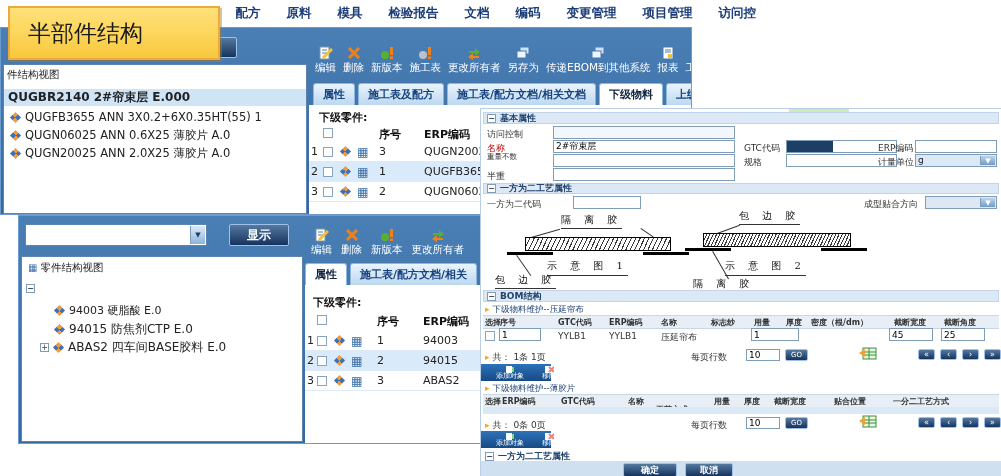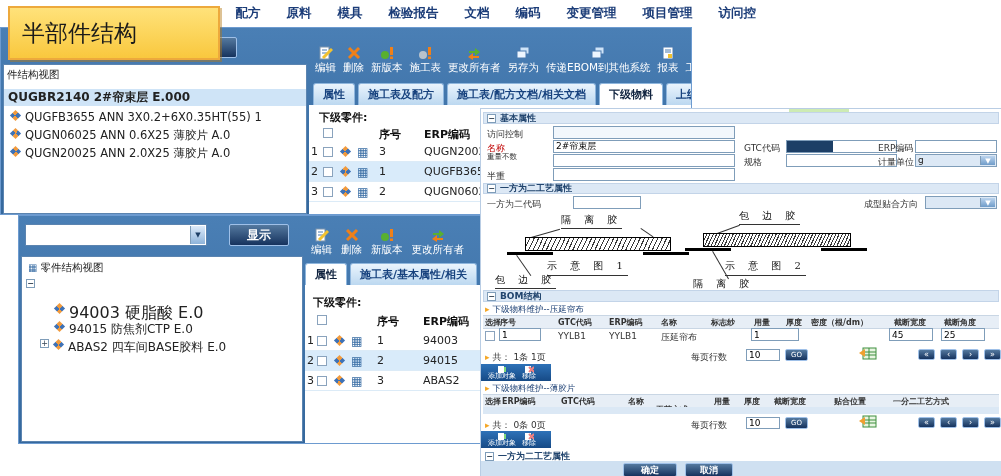--- a/index.html
+++ b/index.html
@@ -17,41 +17,41 @@
   .tab.active{background:#fff;color:#10233f}
   .navy{background:linear-gradient(#54799f,#16335e);border:1px solid #9fc0e8;border-radius:2px;color:#fff;text-align:center;cursor:pointer;box-sizing:border-box}
   .selbox{position:absolute;background:#fff;border:1px solid #5b84b0;box-sizing:border-box}
   .dda{position:absolute;right:1px;top:1px;bottom:1px;width:14px;background:linear-gradient(#dceafa,#8fb4da);border-left:1px solid #7f9db9;color:#1d3f66;font-size:7px;display:flex;align-items:center;justify-content:center;cursor:pointer}
   .dm{width:11px;height:11px;transform:rotate(45deg) scale(.72);background:conic-gradient(#3f72b5 0 25%,#f09a3e 0 50%,#3f72b5 0 75%,#f09a3e 0);flex:none}
   .gi{color:#3a6ea5;font-size:12px;line-height:12px;flex:none}
   .cbx{width:10px;height:10px;background:#fff;border:1px solid #8aa3bd;box-sizing:border-box;flex:none;cursor:pointer}
   .trow{position:absolute;display:flex;align-items:center;border-bottom:1px solid #dcebf7;box-sizing:border-box}
   .tcell{font-size:11px;color:#222;white-space:nowrap}
   
-  .callout{position:absolute;background:linear-gradient(#ffe27a,#f9c83e);border:2px solid #eda93c;box-shadow:2px 2px 0 rgba(180,120,20,.45);color:#1a1a1a;font-size:23px;display:flex;align-items:center;padding-left:12px;box-sizing:border-box;z-index:5}
+  .callout{position:absolute;background:linear-gradient(#ffe27a,#f9c83e);border:2px solid #eda93c;box-shadow:2px 2px 0 rgba(180,120,20,.45);color:#1a1a1a;font-size:23px;display:flex;align-items:center;padding-left:18px;box-sizing:border-box;z-index:5}
   
   .panel{position:absolute;left:480px;top:108px;width:521px;height:368px;background:#fff;border-left:1px solid #b9cde4;border-top:1px solid #b9cde4;box-sizing:border-box;z-index:3;overflow:hidden}
   .sech{position:absolute;background:#dce8f5;border:1px solid #c3d4e8;display:flex;align-items:center;gap:4px;font-size:9px;font-weight:bold;color:#22456e;padding-left:3px;box-sizing:border-box}
   .colbox{width:9px;height:9px;background:#fff;border:1px solid #7f9db9;font-size:8px;line-height:7px;text-align:center;color:#345;flex:none;box-sizing:border-box;cursor:pointer}
   .lbl{position:absolute;font-size:9px;color:#333;white-space:nowrap}
   .red{color:#c00000}
   .fi{position:absolute;height:13px;border:1px solid #7f9db9;background:#fff;font-size:9px;padding:0 2px;box-sizing:border-box;font-family:inherit}
   .th{position:absolute;font-size:8px;color:#333;white-space:nowrap;font-weight:bold}
   .thead{position:absolute;background:#e7eef6;border-top:1px solid #c9d6e4;border-bottom:1px solid #c9d6e4}
   .bull{color:#f5a623;font-size:9px;margin-right:3px}
   .pgl{position:absolute;font-size:9px;color:#333;white-space:nowrap}
   .navb{position:absolute;width:17px;height:11px;font-size:8px;line-height:10px}
-  .addbar{position:absolute;background:linear-gradient(#2e72b8,#164a86);border:1px solid #0d3songs66;display:flex;gap:6px;align-items:center;padding:1px 7px;box-sizing:border-box}
+  .addbar{position:absolute;background:linear-gradient(#2e72b8,#164a86);border:1px solid #0d3songs66;display:flex;gap:18px;align-items:center;padding:1px 15px;box-sizing:border-box}
   .addit{display:flex;flex-direction:column;align-items:center;color:#fff;font-size:7px;line-height:7px;cursor:pointer;white-space:nowrap}
   .dlabel{position:absolute;font-size:10px;color:#111;letter-spacing:5px;border-bottom:1px solid #333;white-space:nowrap;font-family:"DejaVu Serif","Liberation Serif",serif;padding-bottom:1px}
   .dcap{position:absolute;font-size:10px;color:#111;letter-spacing:5px;border-bottom:1px solid #333;white-space:nowrap;font-family:"DejaVu Serif","Liberation Serif",serif;padding-bottom:2px}
   .hatch{position:absolute;border:1px solid #000;background:repeating-linear-gradient(115deg,#fff 0 3px,#3a3a3a 3px 4px);box-sizing:border-box}
   .cap{position:absolute;background:#000}
   .dline{position:absolute;height:1px;background:#333;transform-origin:0 0}
-  .treeitem{position:absolute;display:flex;gap:4px;font-size:11.5px;color:#222;white-space:nowrap;cursor:pointer}
+  .treeitem{position:absolute;display:flex;align-items:center;gap:4px;font-size:11.5px;color:#222;white-space:nowrap;cursor:pointer}
   .bold{font-weight:bold}
 </style>
 </head>
 <body>
 
 <div id="stage">
 
   <div class="menubar">
     <span class="mitem">半部件</span>
     <span class="mitem">配方</span>
@@ -208,21 +208,21 @@
     <div class="navy" style="position:absolute;left:210px;top:8px;width:60px;height:22px;font-size:12px;font-weight:bold;line-height:21px">显示</div>
 
     <div class="pane" style="left:2px;top:40px;width:282px;height:186px">
       <div style="position:absolute;left:6px;top:4px;font-size:10.5px;color:#222;display:flex;align-items:center;gap:3px">
         <span class="gi" style="font-size:10px">▦</span>
         <span>零件结构视图</span>
       </div>
       <div class="treeitem bold" style="left:0;top:22px;width:282px;height:18px;padding-left:4px;font-size:12px">
         <span class="colbox">−</span>
       </div>
-      <div class="treeitem" style="left:32px;top:46px;font-size:16px">
+      <div class="treeitem" style="left:32px;top:46px;font-size:11px">
         <span class="dm"></span>
         <span>94003 硬脂酸  E.0</span>
       </div>
       <div class="treeitem" style="left:32px;top:64px;font-size:12px">
         <span class="dm"></span>
         <span>94015 防焦剂CTP E.0</span>
       </div>
       <div class="treeitem" style="left:18px;top:82px;font-size:12px">
         <span class="colbox">+</span>
         <span class="dm"></span>
@@ -259,21 +259,21 @@
         <svg width="14" height="14">
             <polygon points="2,5 8,5 8,2 13,6 8,10 8,7 2,7" fill="#58b030"></polygon>
             <polygon points="12,10 6,10 6,7 1,11 6,14 6,12 12,12" fill="#f08018"></polygon>
           </svg>
         <span class="tbl">更改所有者</span>
       </div>
     </div>
 
     <div style="position:absolute;left:286px;top:47px;width:186px;height:22px;display:flex;gap:3px;overflow:hidden">
       <div class="tab active">属性</div>
-      <div class="tab">施工表/基本属性/相关</div>
+      <div class="tab">施工表/配方文档/相关</div>
     </div>
 
     <div style="position:absolute;left:286px;top:69px;width:186px;height:158px;background:#fff">
       <div style="position:absolute;left:8px;top:10px;font-size:11px;font-weight:bold;color:#111">下级零件:</div>
       <div style="position:absolute;left:12px;top:30px" class="cbx"></div>
       <div style="position:absolute;left:72px;top:29px;font-size:11px;font-weight:bold;color:#111">序号</div>
       <div style="position:absolute;left:118px;top:29px;font-size:11px;font-weight:bold;color:#111">ERP编码</div>
 
       <div class="trow" style="left:0;top:46px;width:186px;height:20px">
         <span class="tcell" style="position:absolute;left:2px">1</span>

